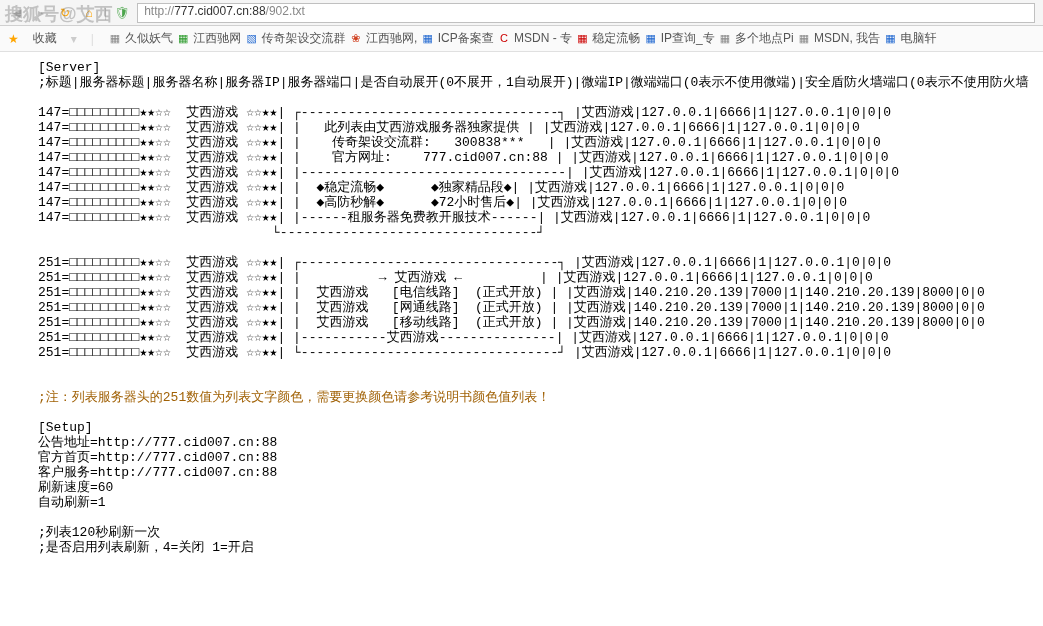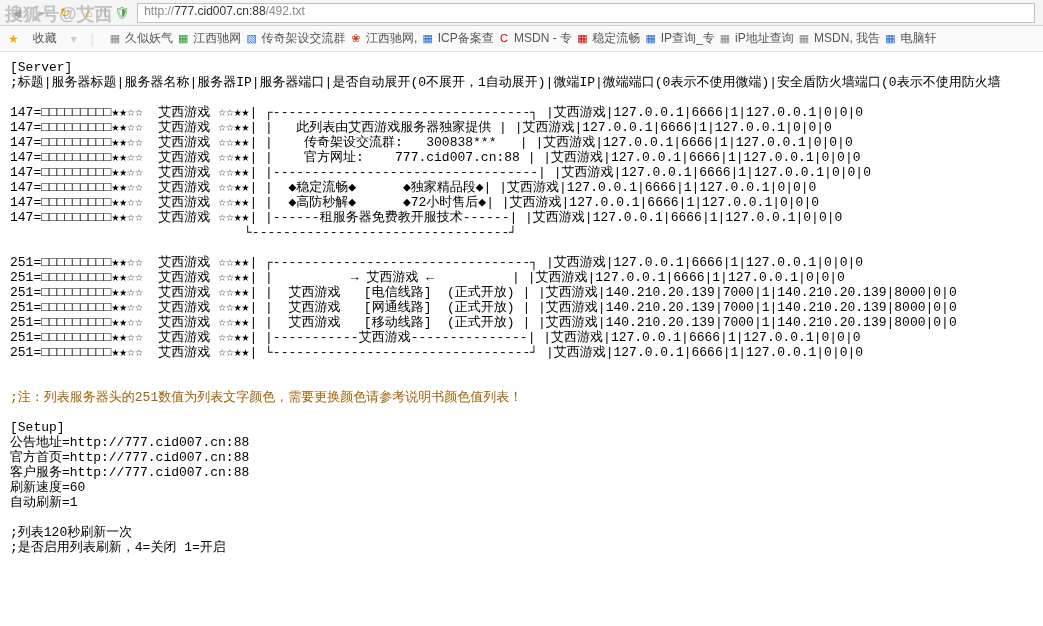--- a/index.html
+++ b/index.html
@@ -19,38 +19,38 @@
     .bookmarks { display: flex; align-items: center; height: 26px; background: #fafafa; border-bottom: 1px solid #e0e0e0; padding: 0 8px; gap: 14px; font-size: 12px; color: #555; }
     .bookmarks .star { color: #ffa500; }
     .bm-item { display: inline-flex; align-items: center; gap: 3px; cursor: pointer; white-space: nowrap; }
     .bm-icon { width: 14px; height: 14px; display: inline-flex; align-items: center; justify-content: center; font-size: 11px; }
     .bm-icon.blue { color: #1e66d0; }
     .bm-icon.green { color: #2a9a2a; }
     .bm-icon.red { color: #c00; }
     .bm-icon.gray { color: #888; }
     .bm-icon.paw { color: #d04020; }
     
-    .content { padding: 8px 10px; font-family: "SimSun","宋体","Courier New",monospace; font-size: 13px; line-height: 15px; white-space: pre; color: #000; }
+    .content { padding: 8px 10px; font-family: "SimSun","宋体","Courier New",monospace; font-size: 13px; line-height: 15px; white-space: pre; color: #000; margin-left: 28px; }
     .red { color: #a16207; }
   </style>
 </head>
 <body>
 
 <div class="toolbar">
   <span class="watermark">搜狐号@艾西</span>
   <span class="nav-btn back">◀</span>
   <span class="nav-btn fwd">▸</span>
   <span class="nav-btn refresh">↻</span>
   <span class="nav-btn home">⌂</span>
   <span style="color:#ccc">|</span>
   <span class="nav-btn shield">🛡</span>
   <div class="addr-bar">
     <span>http://</span>
       <span class="dark">777.cid007.cn:88</span>
-      <span>/492.txt</span>
+      <span>/902.txt</span>
   </div>
 </div>
 
 <div class="bookmarks">
   <span class="star">★</span>
   <span>收藏</span>
   <span style="color:#ccc">▾</span>
   <span style="color:#ddd">|</span>
   <span id="bm-container"><span class="bm-item">
         <span class="bm-icon gray">▦</span>
@@ -71,21 +71,21 @@
         <span class="bm-icon red">C</span>
         <span>MSDN - 专</span>
       </span> <span class="bm-item">
         <span class="bm-icon red">▦</span>
         <span>稳定流畅</span>
       </span> <span class="bm-item">
         <span class="bm-icon blue">▦</span>
         <span>IP查询_专</span>
       </span> <span class="bm-item">
         <span class="bm-icon gray">▦</span>
-        <span>iP地址查询</span>
+        <span>多个地点Pi</span>
       </span> <span class="bm-item">
         <span class="bm-icon gray">▦</span>
         <span>MSDN, 我告</span>
       </span> <span class="bm-item">
         <span class="bm-icon blue">▦</span>
         <span>电脑轩</span>
       </span> </span>
 </div>
 
 <div class="content"><span>[Server]</span>

